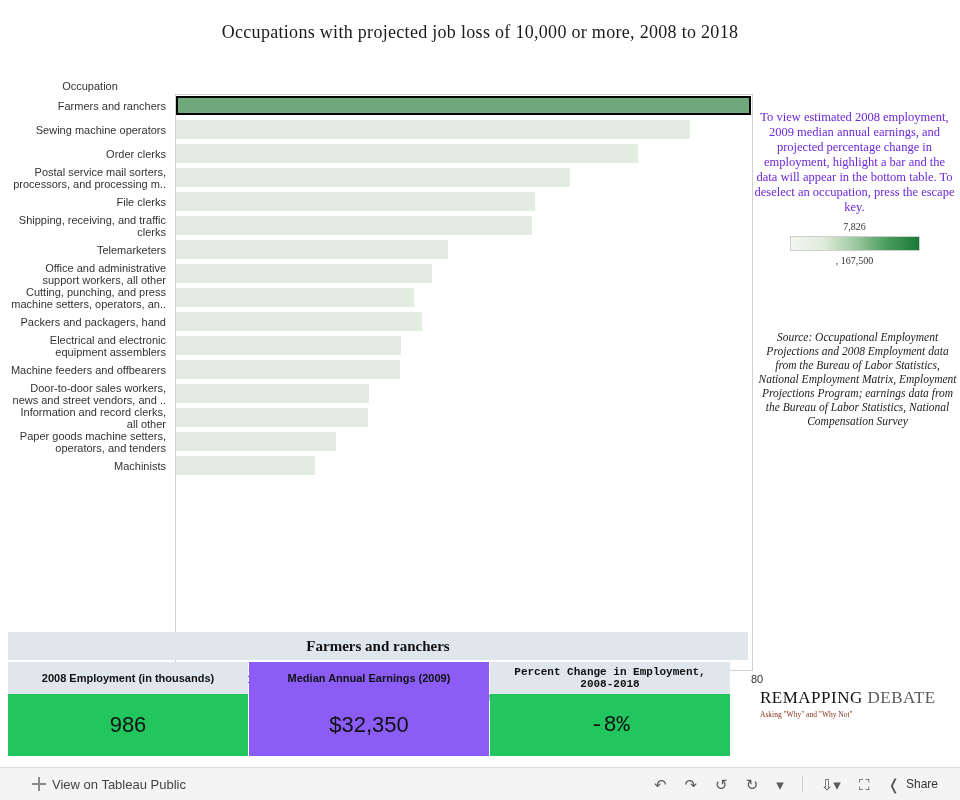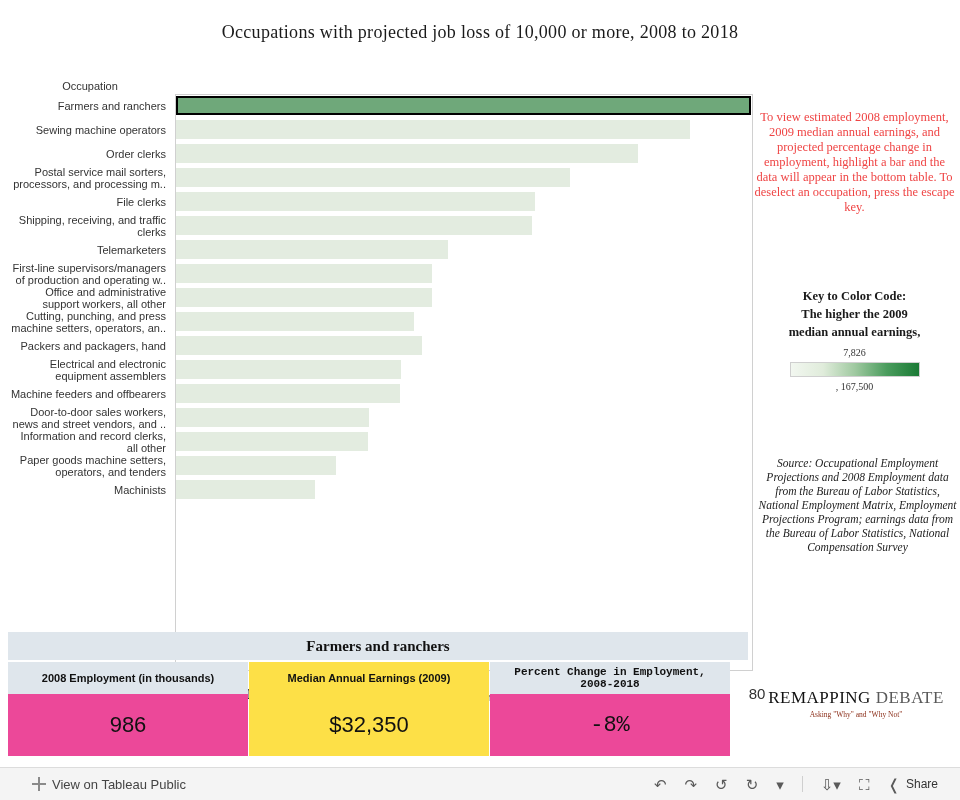--- a/index.html
+++ b/index.html
@@ -43,31 +43,31 @@
     padding-right: 4px; box-sizing: border-box;
   }
   .bar-cell { position: absolute; left: 166px; top: 0; height: 24px; width: 576px; }
   .bar {
     position: absolute; left: 0; top: 2px; height: 19px;
     background: #e3ece0;
   }
   .bar.selected { border: 2px solid #000; box-sizing: border-box; }
 
   .axis { position: absolute; left: 165px; top: 593px; width: 578px; height: 40px; }
-  .tick { position: absolute; top: 12px; font-size: 15px; color: #333; transform: translateX(-50%); }
+  .tick { position: absolute; top: 0; font-size: 11px; color: #333; transform: translateX(-50%); }
   .axis-title {
     position: absolute; top: 18px; left: 0; width: 578px; text-align: center;
     font-size: 11px; color: #333;
   }
 
   
   #right-panel { position: absolute; left: 752px; top: 110px; width: 205px; }
   .note {
     font-family: "Liberation Serif", serif;
-    font-size: 12.5px; color: #ef4444; text-align: center; line-height: 15px;
+    font-size: 12.5px; color: #6d28d9; text-align: center; line-height: 15px;
   }
   .key-title {
     margin-top: 72px;
     font-family: "Liberation Serif", serif;
     font-size: 12.5px; color: #1a1a1a; text-align: center; font-weight: bold; line-height: 18px;
   }
   .legend-row { margin-top: 6px; display: flex; align-items: center; justify-content: center; gap: 4px; flex-direction: column; }
   .legend-min, .legend-max { font-size: 10px; color: #333; font-family: "Liberation Serif", serif; }
   .legend-gradient {
     width: 128px; height: 13px;
@@ -82,32 +82,32 @@
 
   
   #detail { position: absolute; left: 8px; top: 632px; width: 740px; }
   .detail-title {
     height: 28px; background: #dfe6ec; display: flex; align-items: center; justify-content: center;
     font-family: "Liberation Serif", serif; font-size: 15px; font-weight: bold; color: #111;
   }
   .detail-cols { display: flex; margin-top: 2px; }
   .detail-col { width: 246px; margin-right: 1px; }
   .detail-col:last-child { margin-right: 18px; font-family: Liberation Mono, monospace; }
-  .detail-col.alt .dh, .detail-col.alt .dv { background: #fde047; }
+  .detail-col.alt .dh, .detail-col.alt .dv { background: #8b5cf6; }
   .dh {
     background: #dfe6ec; height: 32px; display: flex; align-items: center; justify-content: center;
     font-size: 11px; font-weight: bold; color: #111; text-align: center; padding: 0 8px; box-sizing: border-box;
   }
   .dv {
-    background: #ec4899; height: 62px; display: flex; align-items: center; justify-content: center;
+    background: #22c55e; height: 62px; display: flex; align-items: center; justify-content: center;
     font-size: 22px; color: #111;
   }
 
   
-  #brand { position: absolute; left: 760px; top: 688px; width: 192px; text-align: center; }
+  #brand { position: absolute; left: 760px; top: 688px; width: 192px; }
   .brand-main { font-family: "Liberation Serif", serif; font-size: 17px; color: #111; letter-spacing: .5px; }
   .brand-main .light { color: #5a5a5a; }
   .brand-sub { font-family: "Liberation Serif", serif; font-size: 7.5px; color: #8c2f1a; margin-top: 2px; }
 
   
   #toolbar {
     position: absolute; left: 0; bottom: 0; width: 960px; height: 32px;
     background: #f4f4f4; border-top: 1px solid #dcdcdc;
     display: flex; align-items: center;
   }
@@ -165,26 +165,20 @@
         <div class="row">
           <div class="row-label">Shipping, receiving, and traffic clerks</div>
           <div class="bar-cell">
             <div class="bar" style="width: 356.4px;"></div>
           </div>
         </div>
         <div class="row">
           <div class="row-label">Telemarketers</div>
           <div class="bar-cell">
             <div class="bar" style="width: 272.16px;"></div>
-          </div>
-        </div>
-        <div class="row">
-          <div class="row-label">First-line supervisors/managers of production and operating w..</div>
-          <div class="bar-cell">
-            <div class="bar" style="width: 256.32px;"></div>
           </div>
         </div>
         <div class="row">
           <div class="row-label">Office and administrative support workers, all other</div>
           <div class="bar-cell">
             <div class="bar" style="width: 255.6px;"></div>
           </div>
         </div>
         <div class="row">
           <div class="row-label">Cutting, punching, and press machine setters, operators, an..</div>
@@ -245,25 +239,20 @@
         <div class="tick" style="left: 366px;">50</div>
         <div class="tick" style="left: 438px;">60</div>
         <div class="tick" style="left: 510px;">70</div>
         <div class="tick" style="left: 582px;">80</div>
       </div>
   </div>
 
   <div id="right-panel">
     <div class="note">To view estimated 2008 employment, 2009 median annual earnings, and projected percentage change in employment, highlight a bar and the data will appear in the bottom table. To deselect an occupation, press the escape key.</div>
 
-    <div class="key-title">
-      <div>Key to Color Code:</div>
-      <div>The higher the 2009</div>
-      <div>median annual earnings,</div>
-    </div>
     <div class="legend-row">
       <span class="legend-min">7,826</span>
       <span class="legend-gradient"></span>
       <span class="legend-max">, 167,500</span>
     </div>
 
     <div class="source">Source: Occupational Employment Projections and 2008 Employment data from the Bureau of Labor Statistics, National Employment Matrix, Employment Projections Program; earnings data from the Bureau of Labor Statistics, National Compensation Survey</div>
   </div>
 
   <div id="detail">

